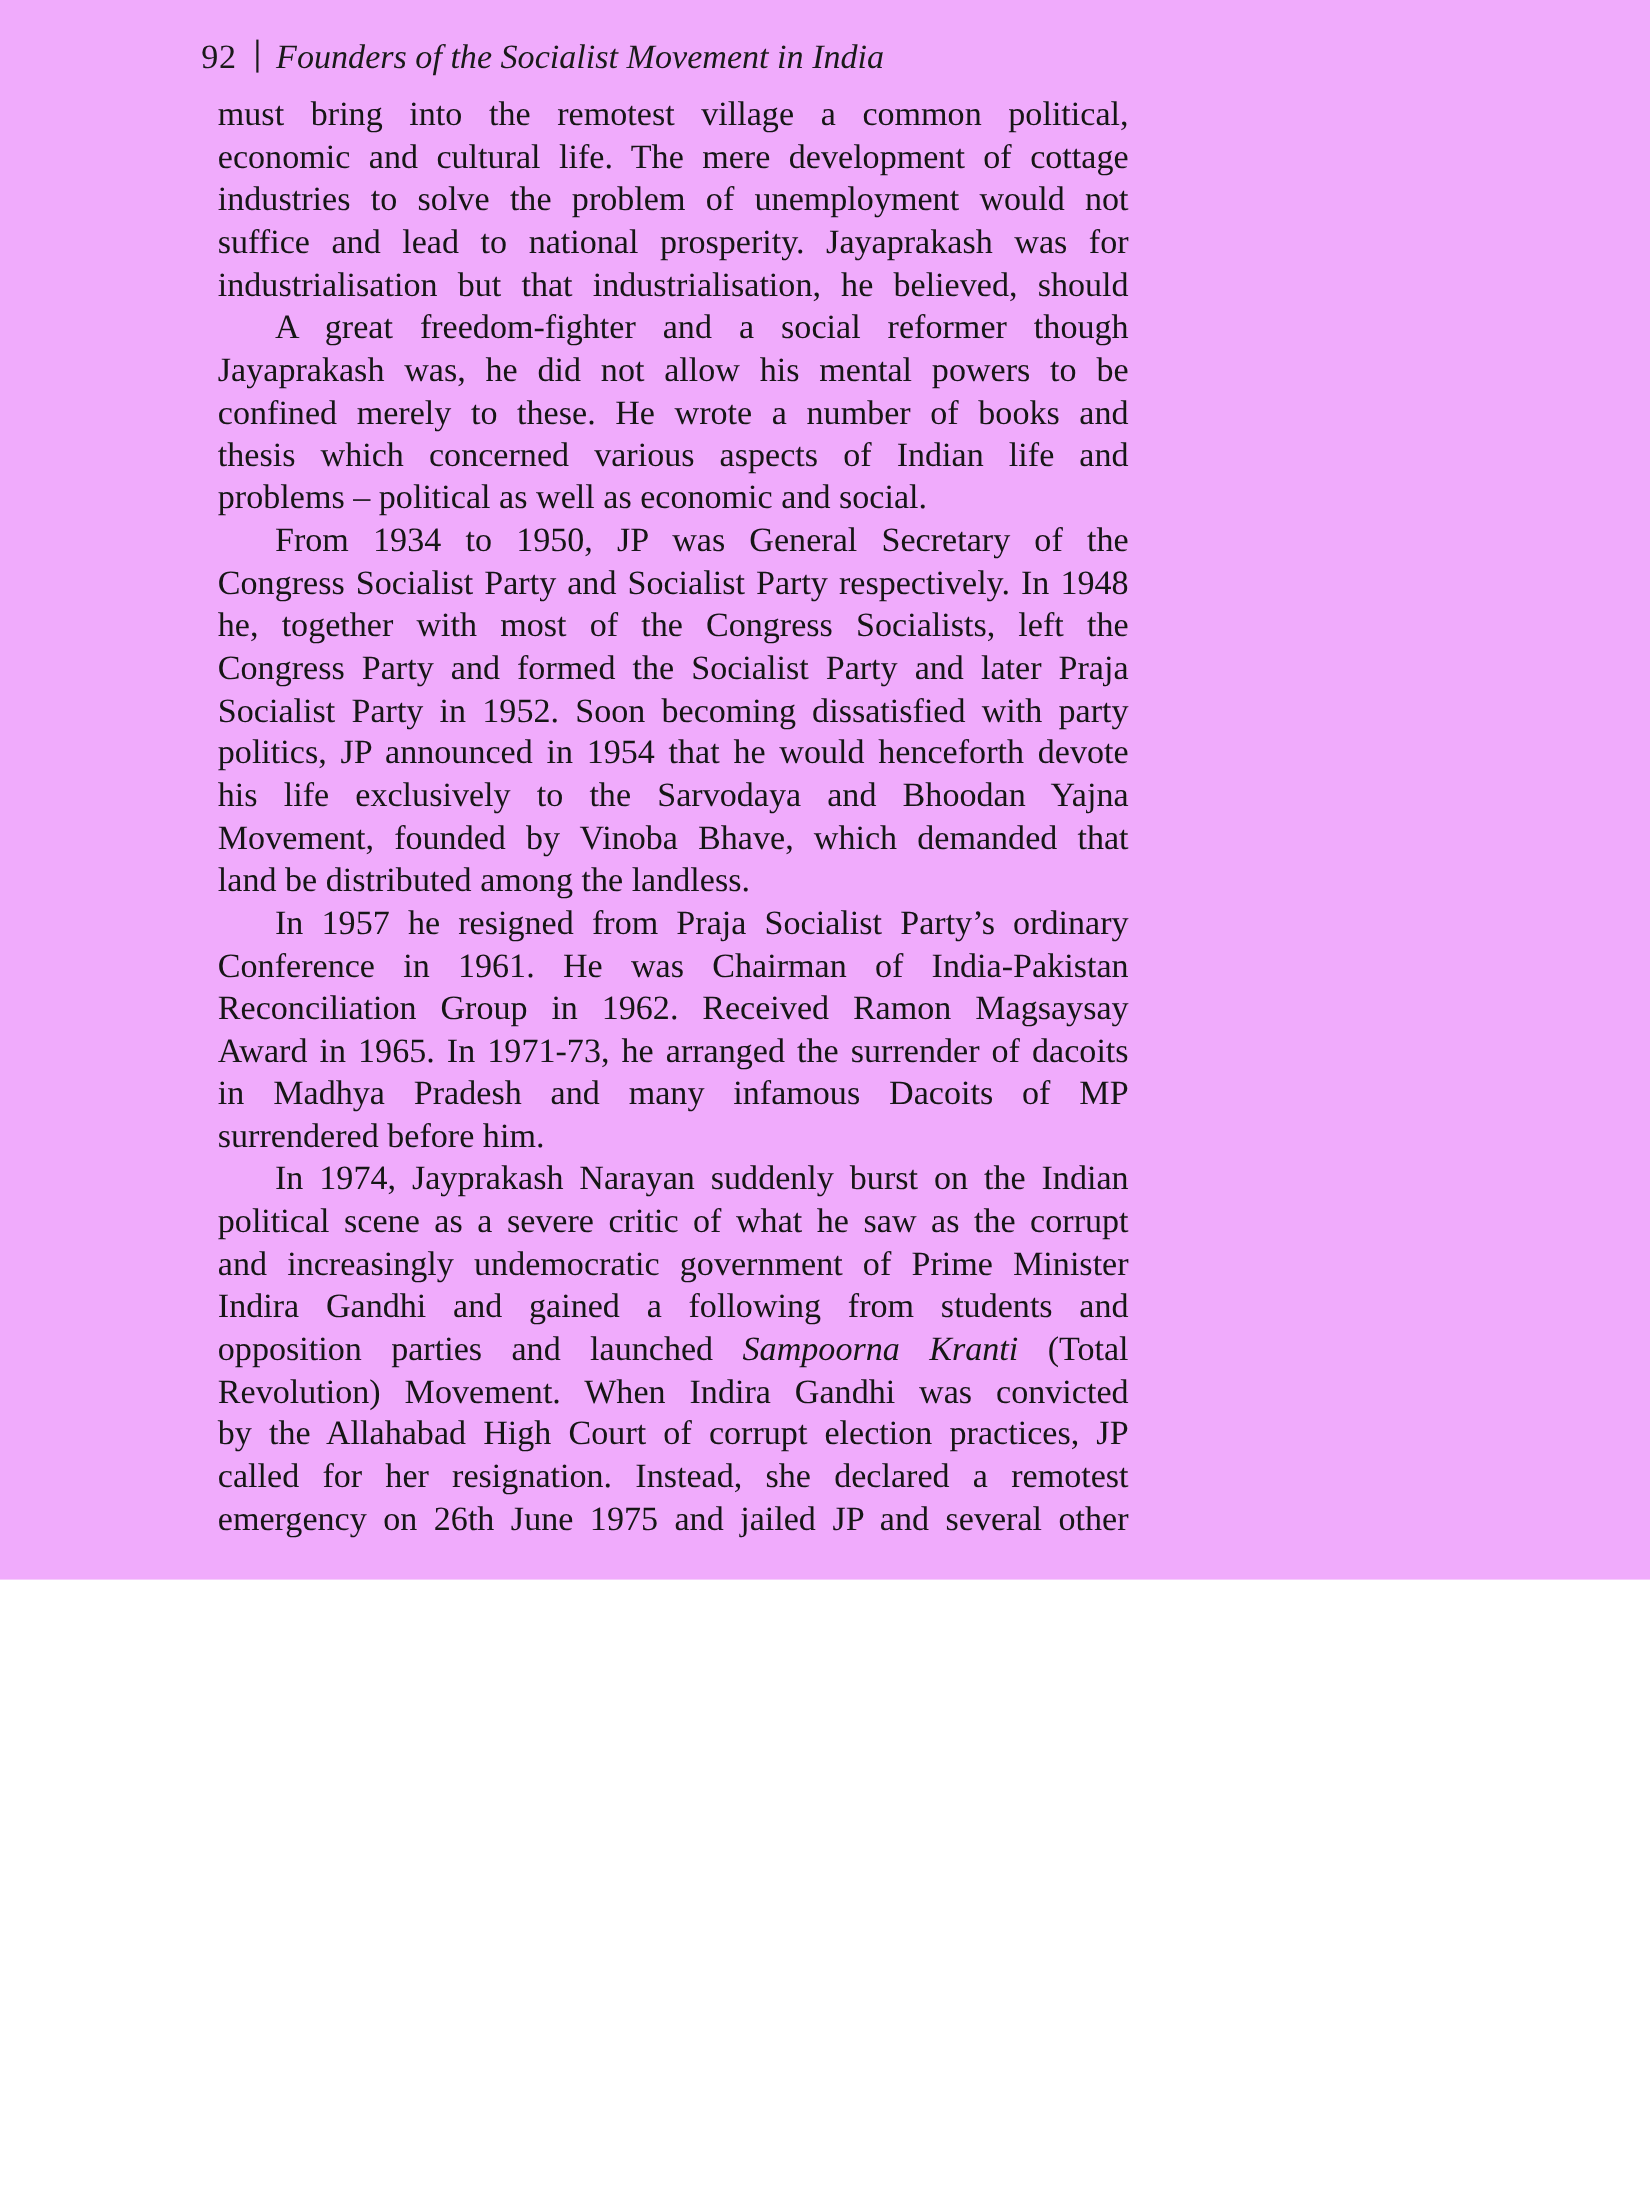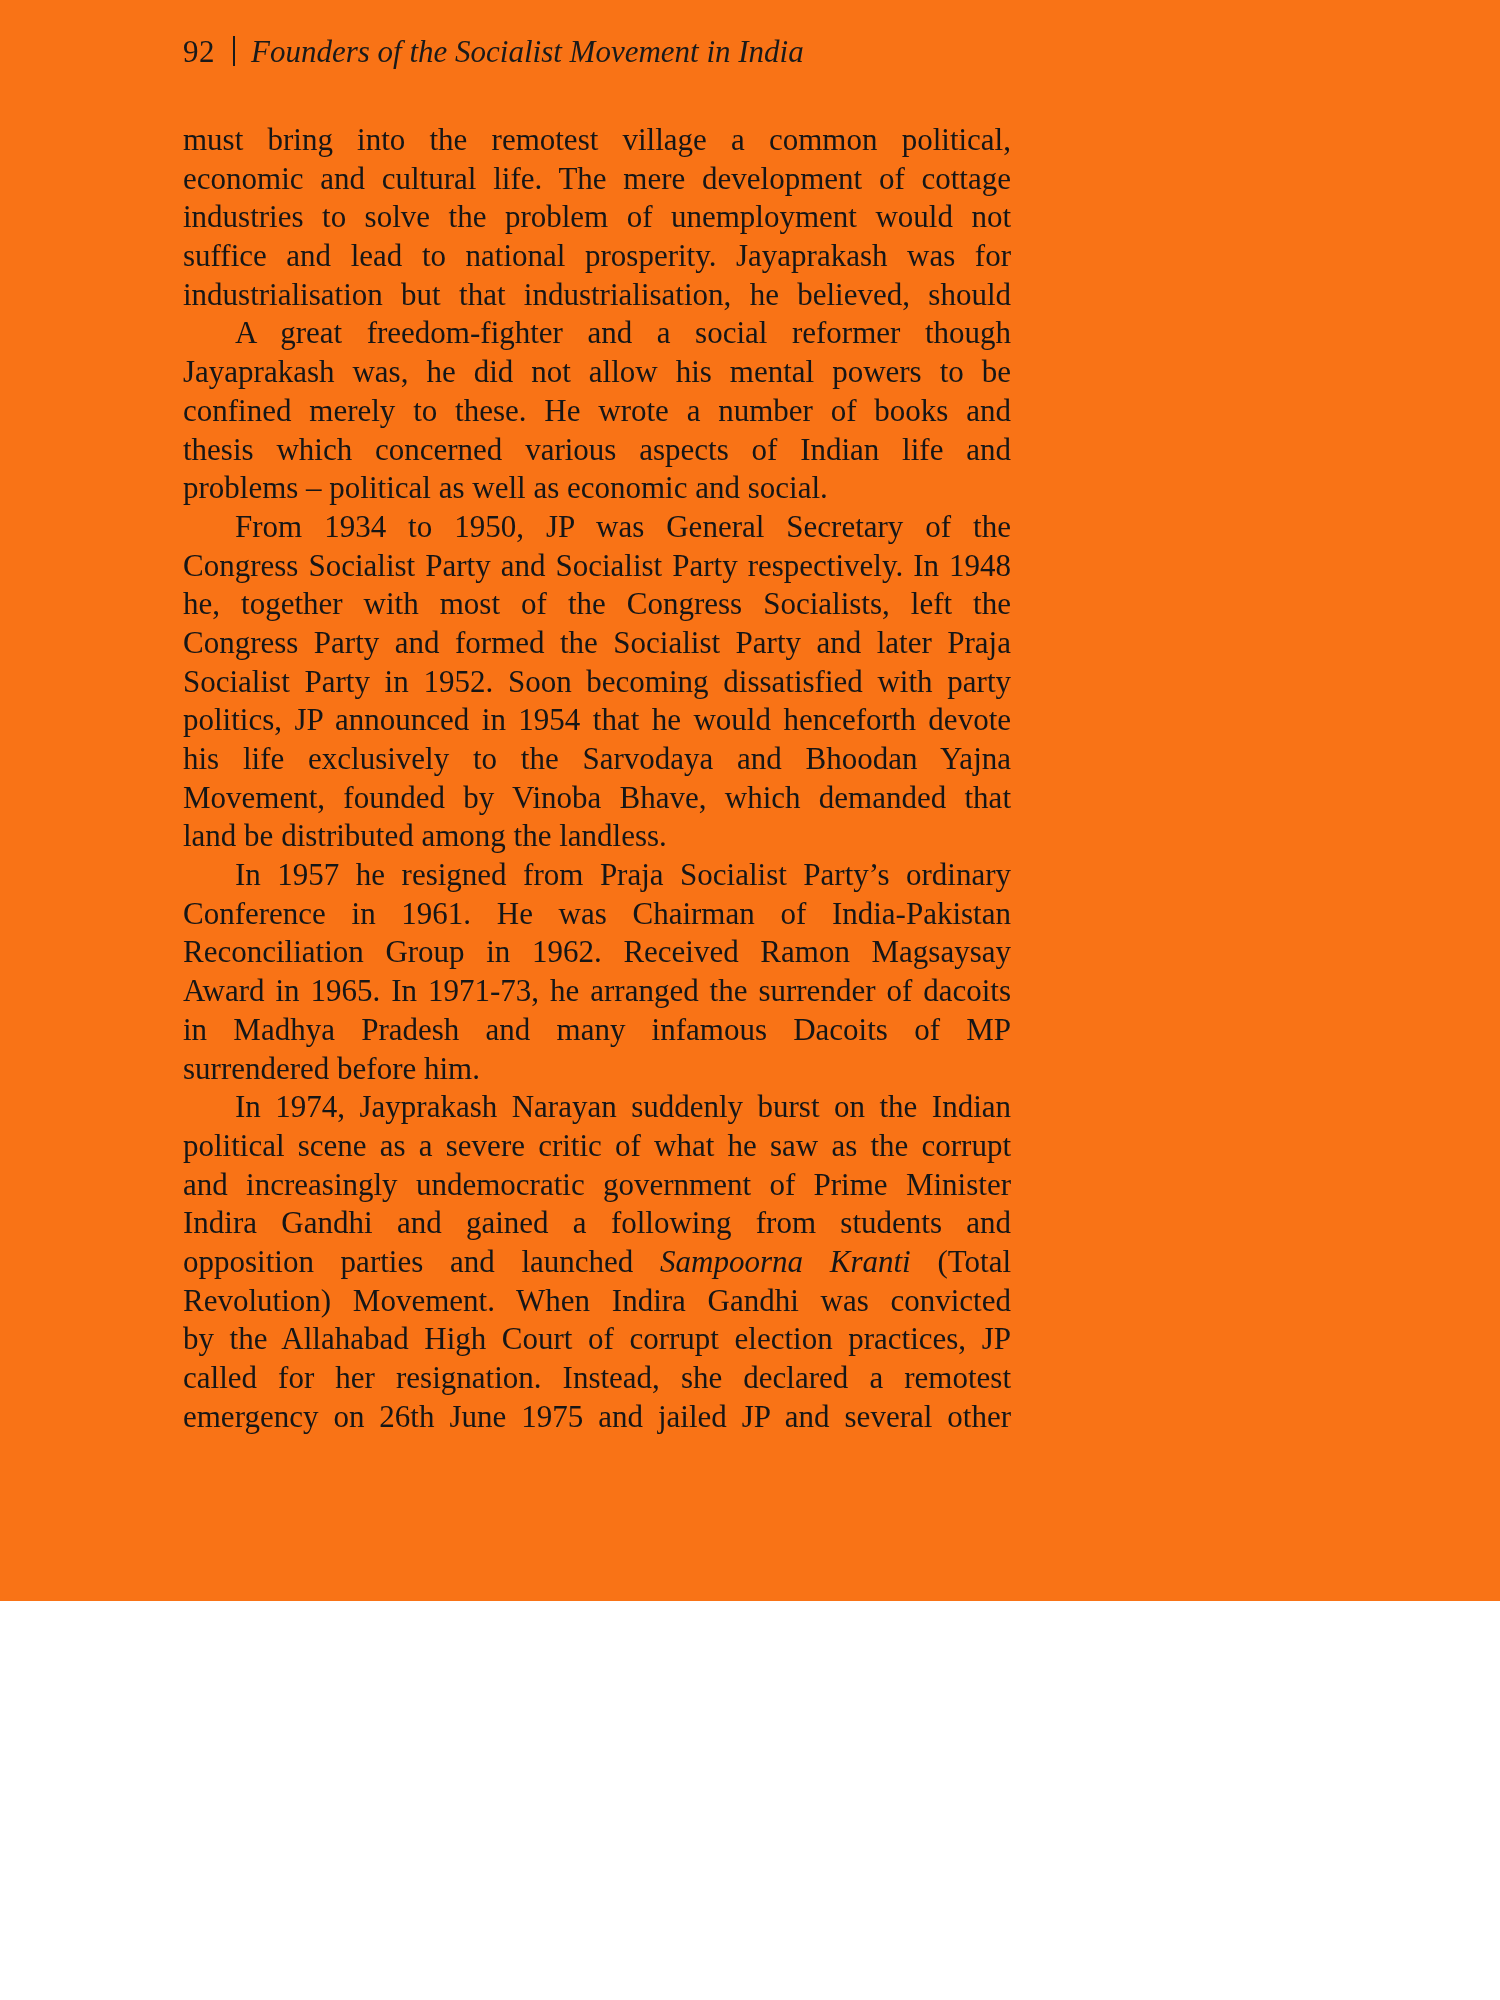--- a/index.html
+++ b/index.html
@@ -13,22 +13,22 @@
     position: relative;
     overflow: hidden;
     font-family: "Liberation Serif", "DejaVu Serif", serif;
     color: #151515;
   }
   .page {
     position: absolute;
     left: 0;
     top: 0;
     width: 1500px;
-    height: 1601px;
-    background: #f97316;
+    height: 1436px;
+    background: #f0abfc;
   }
   .running-head {
     position: absolute;
     left: 183px;
     top: 30px;
     height: 44px;
     display: flex;
     align-items: baseline;
     font-size: 31px;
     line-height: 44px;
@@ -44,24 +44,23 @@
     background: #1a1a1a;
     margin: 0 16px 0 18px;
     position: relative;
     top: 4px;
   }
   .running-head .book-title {
     font-style: italic;
   }
   .body-text {
     position: absolute;
-    left: 183px;
+    left: 198px;
     top: 85px;
     width: 828px;
-    margin-top: 36px;
   }
   .line {
     display: block;
     height: 38.7px;
     line-height: 38.7px;
     font-size: 31px;
     white-space: nowrap;
     text-align: justify;
     text-align-last: justify;
     color: #161616;

